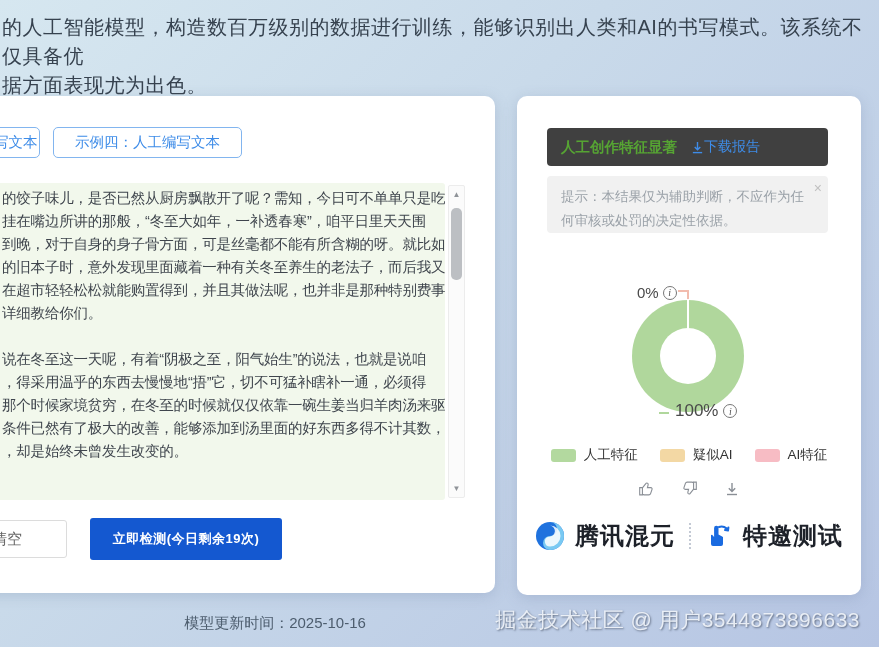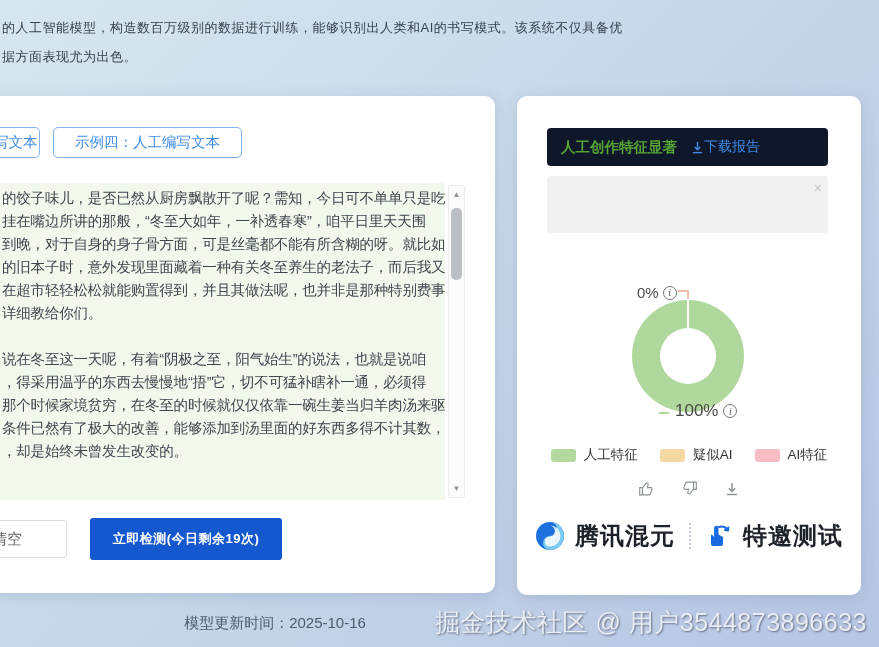--- a/index.html
+++ b/index.html
@@ -3,21 +3,21 @@
 <meta charset="utf-8">
 <style>
   * { margin:0; padding:0; box-sizing:border-box; }
   html,body { width:879px; height:647px; overflow:hidden; }
   body {
     font-family:"Liberation Sans","DejaVu Sans",sans-serif;
     background:linear-gradient(135deg,#d6e7f0 0%,#c9daea 40%,#b6c5e3 100%);
     position:relative; color:#333;
   }
   
-  .top-text { position:absolute; left:2px; top:13px; font-size:13px; line-height:29px; color:#36424f; letter-spacing:.5px; }
+  .top-text { position:absolute; left:2px; top:13px; font-size:20px; line-height:29px; color:#36424f; letter-spacing:.5px; }
   
   .card { position:absolute; background:#fff; border-radius:10px; box-shadow:0 3px 14px rgba(110,130,165,.28); }
   .card-left  { left:-120px; top:96px; width:615px; height:497px; }
   .card-right { left:517px;  top:96px; width:344px; height:499px; }
   
   .tabs { position:absolute; left:10px; top:31px; display:flex; gap:13px; }
   .tab-btn { height:31px; padding:0 21px; border:1px solid #82b5ef; border-radius:5px; background:#fff;
     color:#3e8ce8; font-size:14.5px; display:flex; align-items:center; white-space:nowrap; cursor:pointer; }
   .tab-btn.cut { width:150px; justify-content:center; }
   
@@ -28,21 +28,21 @@
   .scrollbar { position:absolute; left:568px; top:89px; width:17px; height:313px; background:#fbfbfb; border:1px solid #ececec; border-radius:2px; }
   .sb-arrow { position:absolute; left:0; width:15px; height:15px; color:#8f9398; font-size:8px; display:flex; align-items:center; justify-content:center; cursor:pointer; }
   .sb-up { top:1px; } .sb-down { bottom:1px; }
   .sb-thumb { position:absolute; left:2px; top:22px; width:11px; height:72px; background:#bcbfc3; border-radius:5px; cursor:pointer; }
   
   .btn-clear { position:absolute; left:67px; top:424px; width:120px; height:38px; background:#fff; border:1px solid #dcdcdc;
     border-radius:3px; color:#666; font-size:15px; display:flex; align-items:center; justify-content:center; cursor:pointer; }
   .btn-detect { position:absolute; left:210px; top:422px; width:192px; height:42px; background:#1458d0; border:none;
     border-radius:3px; color:#fff; font-size:13px; font-weight:bold; display:flex; align-items:center; justify-content:center; cursor:pointer; letter-spacing:.5px; }
   
-  .banner { position:absolute; left:30px; top:32px; width:281px; height:38px; background:#0f172a; border-radius:4px;
+  .banner { position:absolute; left:30px; top:32px; width:281px; height:38px; background:#404040; border-radius:4px;
     display:flex; align-items:center; padding:0 14px; gap:14px; }
   .banner-result { color:#56a433; font-size:14.5px; font-weight:bold; }
   .banner-link { color:#3e8ce8; font-size:14px; display:flex; align-items:center; gap:0; cursor:pointer; }
   .notice { position:absolute; left:30px; top:80px; width:281px; height:57px; background:#f1f1f1; border-radius:4px;
     padding:9px 22px 0 14px; color:#9aa1a8; font-size:13.5px; line-height:24px; }
   .notice-close { position:absolute; right:6px; top:5px; color:#c0c0c0; font-size:14px; cursor:pointer; line-height:1; }
   
   .donut { position:absolute; left:115px; top:204px; width:112px; height:112px; border-radius:50%;
     background:conic-gradient(from -1.5deg,#ffffff 0deg 3deg,#b0d79c 3deg 360deg); }
   .donut-hole { position:absolute; left:28px; top:28px; width:56px; height:56px; border-radius:50%; background:#fff; }
@@ -58,21 +58,21 @@
   .swatch { width:25px; height:13px; border-radius:3px; }
   
   .feedback { position:absolute; left:0; top:384px; width:100%; display:flex; justify-content:center; gap:26px; align-items:center; }
   .fb-icon { cursor:pointer; display:flex; align-items:center; }
   
   .logos { position:absolute; left:0; top:424px; width:100%; display:flex; justify-content:center; align-items:center; gap:10px; }
   .logo-text { font-size:24px; font-weight:bold; color:#1d2129; letter-spacing:1px; }
   .logo-divider { width:0; height:26px; border-left:2px dotted #c3c9d4; margin:0 4px; }
   
   .footer-model { position:absolute; left:160px; top:614px; width:230px; text-align:center; font-size:15px; color:#4d5d6e; }
-  .watermark { position:absolute; right:12px; top:606px; font-size:25px; color:rgba(244,247,252,.88);
+  .watermark { position:absolute; right:19px; top:606px; font-size:21px; color:rgba(244,247,252,.88);
     text-shadow:1px 1px 2px rgba(70,80,100,.75); letter-spacing:.5px; white-space:nowrap; }
 </style>
 </head>
 <body>
 
 <div class="top-text">
   <div>的人工智能模型，构造数百万级别的数据进行训练，能够识别出人类和AI的书写模式。该系统不仅具备优</div>
   <div>据方面表现尤为出色。</div>
 </div>
 
@@ -117,20 +117,21 @@
     <span class="banner-link">
       <svg width="13" height="13" viewBox="0 0 14 14">
         <path d="M7 1 v8 M4 6.5 L7 9.5 L10 6.5" stroke="#3e8ce8" stroke-width="1.5" fill="none"></path>
         <path d="M2 12.5 h10" stroke="#3e8ce8" stroke-width="1.5"></path>
       </svg>
       <span>下载报告</span>
     </span>
   </div>
 
   <div class="notice">
+    <span>提示：本结果仅为辅助判断，不应作为任何审核或处罚的决定性依据。</span>
     <span class="notice-close">×</span>
   </div>
 
   <div class="donut">
     <div class="donut-hole"></div>
   </div>
   <div class="leader-zero"></div>
   <div class="lbl-zero">
     <span>0%</span>
     <span class="info-i">i</span>

